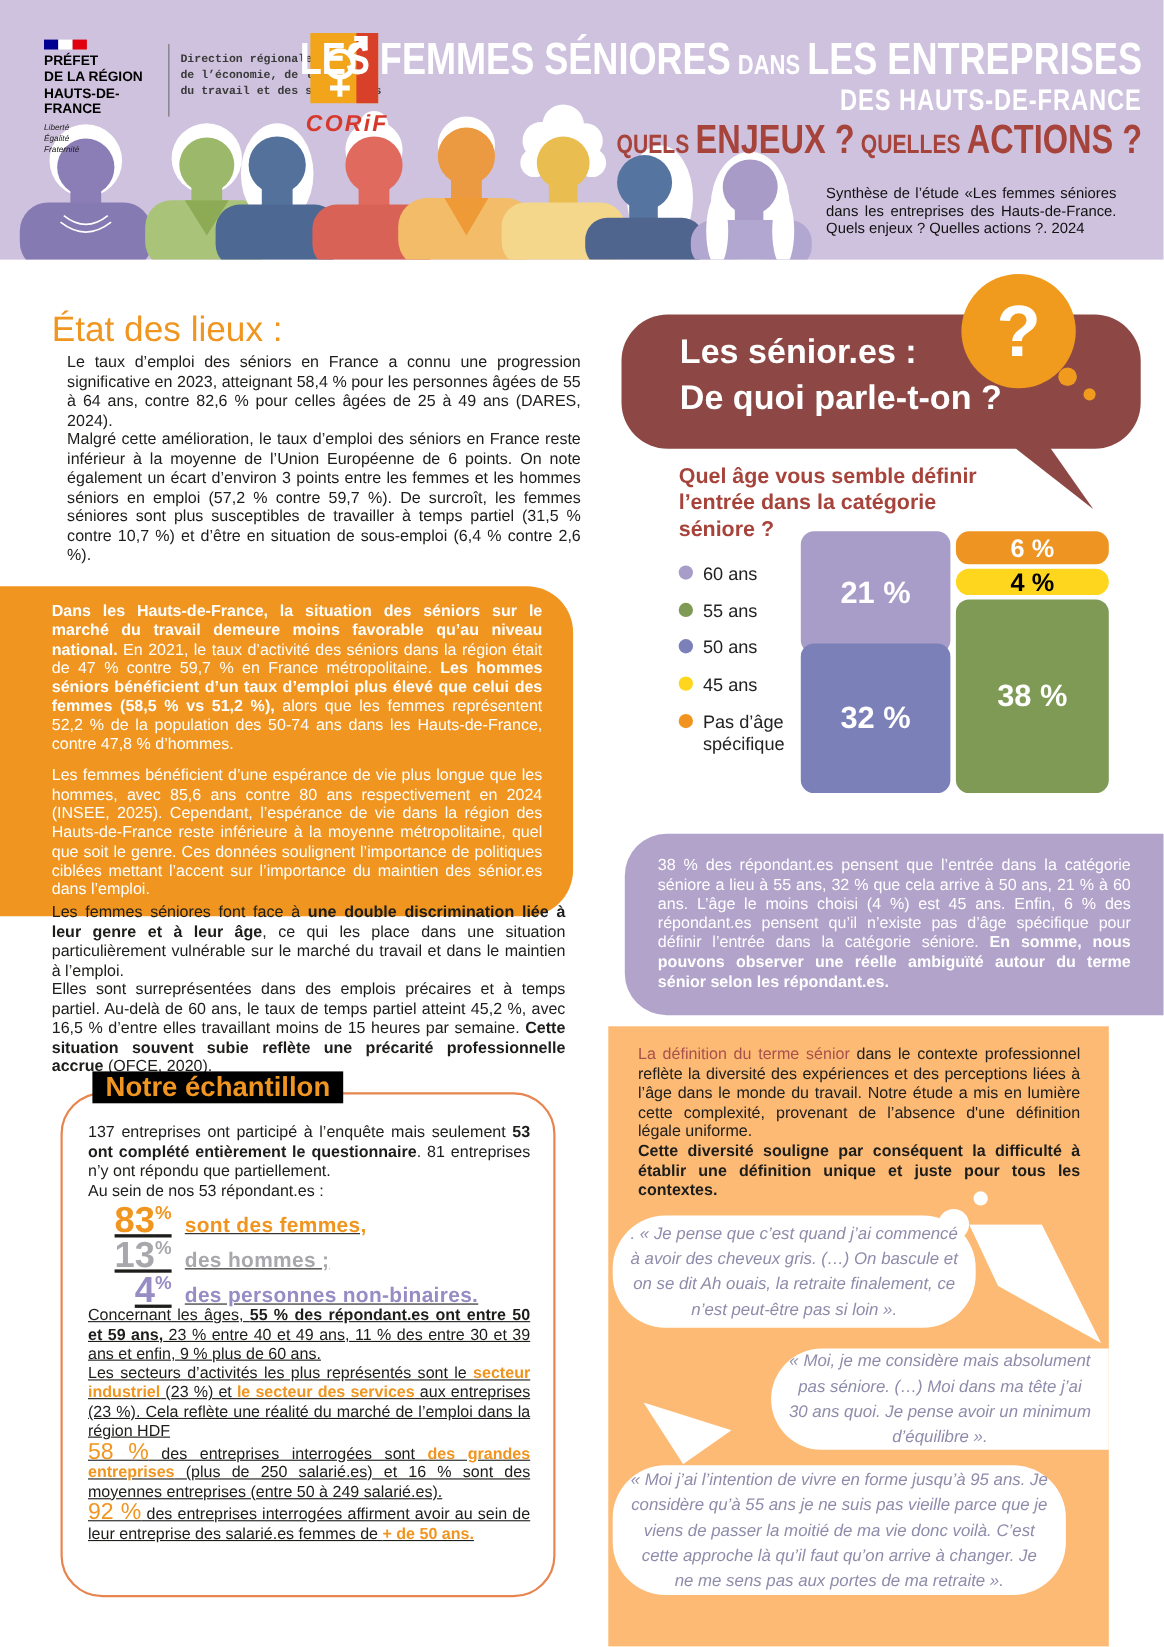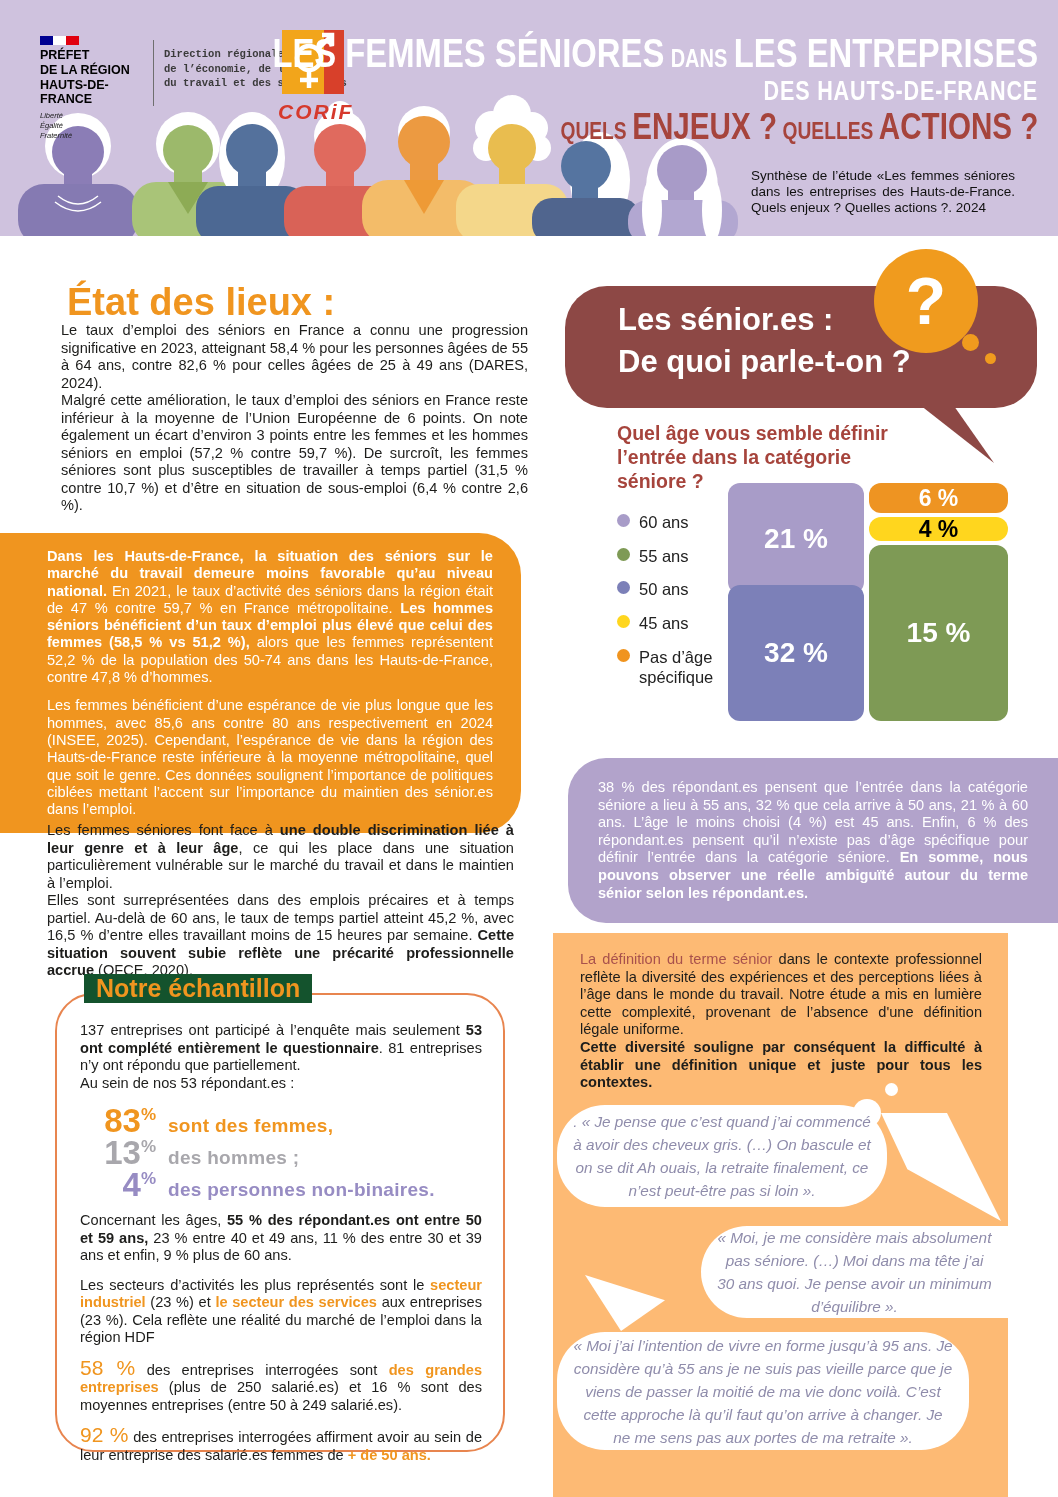--- a/index.html
+++ b/index.html
@@ -19,31 +19,31 @@
   .corif{position:absolute;left:278px;top:30px;width:70px;text-align:center;}
   .corif-label{font-size:21px;font-weight:bold;font-style:italic;color:#d6392c;letter-spacing:2px;margin-top:2px;}
   .title-line{position:absolute;right:20px;white-space:nowrap;font-weight:bold;transform:scaleX(0.8);transform-origin:100% 0;text-transform:uppercase;}
   .tl1{top:30px;color:#fff;font-size:41px;}
   .tl1 .sm{font-size:25px;margin:0 8px;}
   .tl2{top:76px;color:#fff;font-size:27px;letter-spacing:1px;}
   .tl3{top:106px;color:#a6443c;font-size:37px;}
   .tl3 .sm{font-size:24px;margin:0 7px;}
   .subtitle{position:absolute;right:43px;top:168px;width:264px;font-size:13.5px;line-height:1.2;color:#111;text-align:justify;}
   
-  .h-etat{position:absolute;left:47px;top:281px;font-size:38px;font-weight:bold;color:#f0951f;margin-left:20px;}
+  .h-etat{position:absolute;left:47px;top:281px;font-size:32px;font-weight:normal;color:#f0951f;}
   .body-txt{font-size:14.6px;line-height:17.5px;color:#1d1d1b;text-align:justify;}
   .p-intro{position:absolute;left:61px;top:322px;width:467px;}
   .orange-box{position:absolute;left:0;top:533px;width:521px;background:#f0951f;border-radius:0 42px 42px 0;padding:15px 28px 15px 47px;box-sizing:border-box;color:#fff;font-size:14.6px;line-height:17.3px;text-align:justify;}
   .orange-box .p2{margin-top:11px;}
   .p-discrim{position:absolute;left:47px;top:822px;width:467px;}
   
   .sample-box{position:absolute;left:55px;top:993px;width:450px;height:459px;border:2px solid #e8854f;border-radius:38px;box-sizing:border-box;}
-  .sample-title{position:absolute;left:84px;top:974px;background:#14532d;padding:0 12px;font-size:25px;font-weight:bold;color:#f0951f;}
+  .sample-title{position:absolute;left:84px;top:974px;background:#000000;padding:0 12px;font-size:25px;font-weight:bold;color:#f0951f;}
   .sample-content{position:absolute;left:80px;top:1022px;width:402px;}
-  .s-block{margin-top:12px;}
+  .s-block{text-decoration:underline;}
   .stat-row{display:flex;align-items:baseline;height:32px;}
   .s-val{width:76px;text-align:right;font-size:33px;font-weight:bold;line-height:1;}
   .s-val sup{font-size:17px;}
   .s-label{margin-left:12px;font-size:19px;font-weight:bold;letter-spacing:0.3px;}
   .c-orange{color:#f0951f;}
   .c-grey{color:#a8a7ac;}
   .c-violet{color:#978cc3;}
   .o-txt{color:#f0951f;font-weight:bold;}
   .big-pct{font-size:21px;color:#f0951f;}
   
@@ -273,21 +273,21 @@
         <span class="legend-dot" style="background:#f0941f"></span>
         <span>Pas d’âge spécifique</span>
       </div>
   </div>
 
   <div class="treemap">
     <div class="tm tm-60">21 %</div>
     <div class="tm tm-50">32 %</div>
     <div class="tm tm-no">6 %</div>
     <div class="tm tm-45">4 %</div>
-    <div class="tm tm-55">15 %</div>
+    <div class="tm tm-55">38 %</div>
   </div>
 
   <div class="purple-box"><span>38 % des répondant.es pensent que l’entrée dans la catégorie séniore a lieu à 55 ans, 32 % que cela arrive à 50 ans, 21 % à 60 ans. L’âge le moins choisi (4 %) est 45 ans. Enfin, 6 % des répondant.es pensent qu’il n’existe pas d’âge spécifique pour définir l’entrée dans la catégorie séniore. </span><span class="b">En somme, nous pouvons observer une réelle ambiguïté autour du terme sénior selon les répondant.es.</span></div>
 
   <div class="lavender">
     <div class="definition"><span class="def-red">La définition du terme sénior</span><span> dans le contexte professionnel reflète la diversité des expériences et des perceptions liées à l’âge dans le monde du travail. Notre étude a mis en lumière cette complexité, provenant de l’absence d'une définition légale uniforme.</span>
       <div class="b">Cette diversité souligne par conséquent la difficulté à établir une définition unique et juste pour tous les contextes.</div>
     </div>
     <div class="tc1"></div>
     <div class="tc2"></div>

